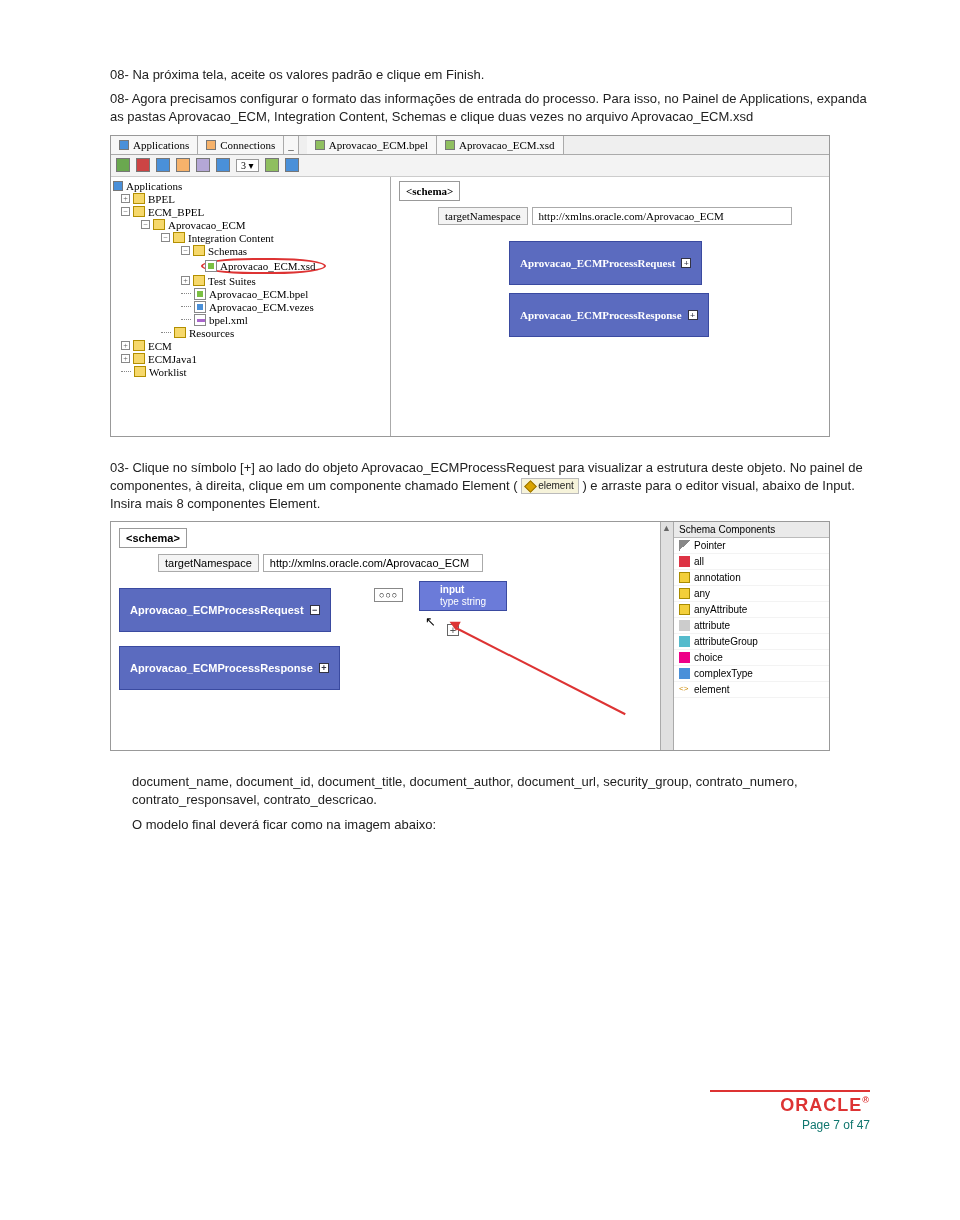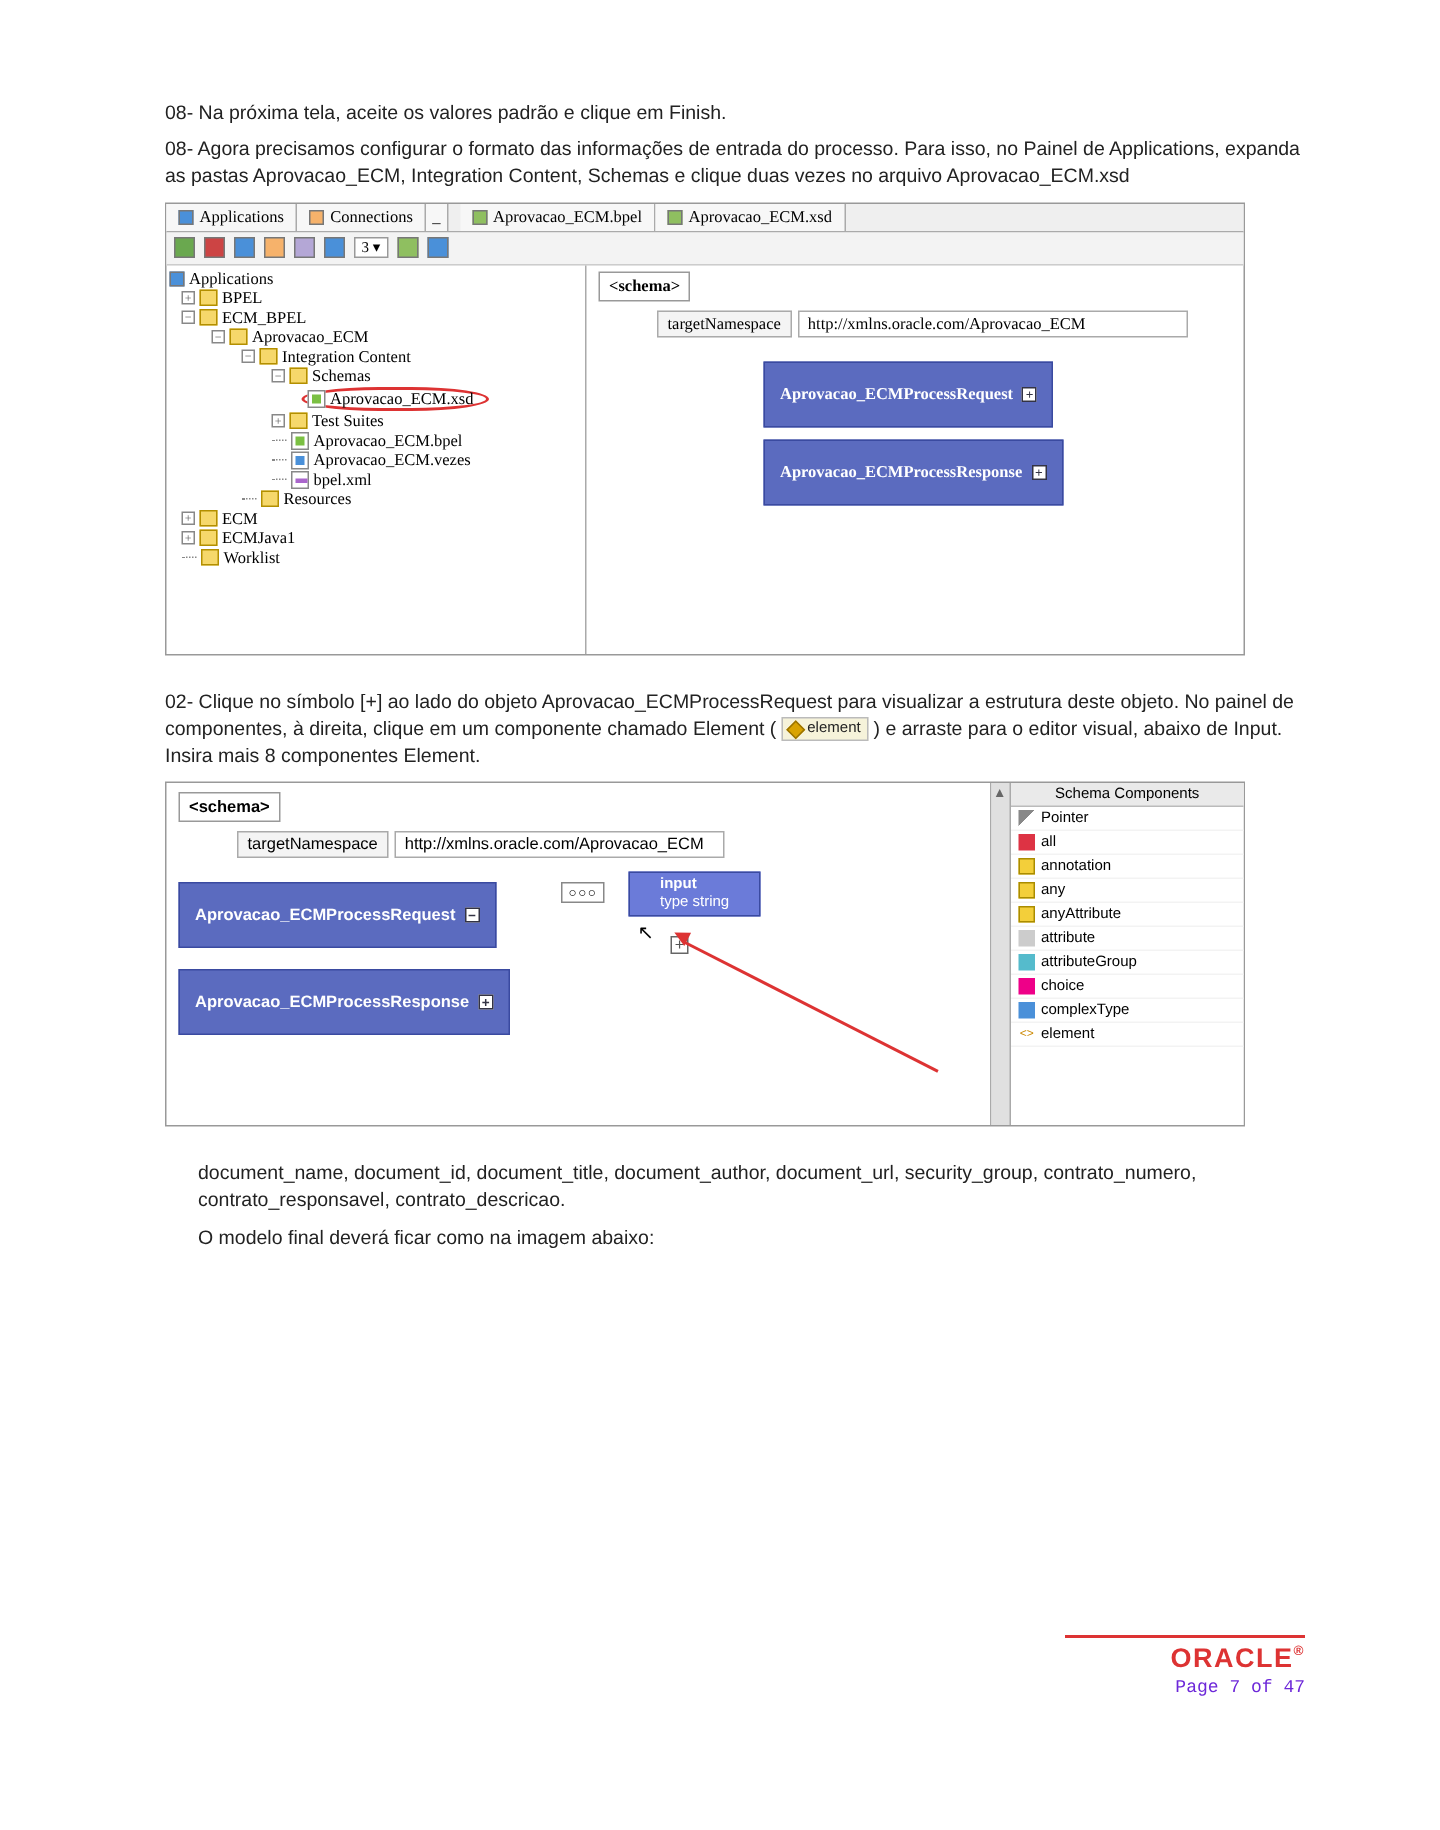--- a/index.html
+++ b/index.html
@@ -59,21 +59,21 @@
 
   
   .inline-chip { display:inline-flex; align-items:center; gap:3px; border:1px solid #bbb; background:#f6f3da; padding:0 4px; font-size:10px; vertical-align:middle; }
   .inline-chip .dot { width:9px; height:9px; background:#d9a300; border:1px solid #997300; transform:rotate(45deg);}
 
   
   .ide2 { width: 720px; height: 230px; display:flex; }
   .ide2 .canvas { flex:1; padding:6px 8px; position:relative; border-right:1px solid #aaa; }
   .ide2 .scroll { width:13px; background:#e0e0e0; border-right:1px solid #aaa; position:relative; }
   .ide2 .scroll::before { content:"▲"; position:absolute; top:1px; left:1px; font-size:9px; color:#666; }
-  .ide2 .sidepanel { width:155px; background:#fff;text-align:center; }
+  .ide2 .sidepanel { width:155px; background:#fff; }
   .sp-title { background:#eaeaea; border-bottom:1px solid #bbb; padding:2px 5px; font-size:10px; }
   .sp-row { padding:2px 5px; display:flex; align-items:center; gap:4px; font-size:10px; border-bottom:1px solid #f3f3f3; }
   .sp-ico { width:11px; height:11px; display:inline-block; }
   .sp-ico.pointer { background:linear-gradient(135deg,#888 50%, transparent 50%); }
   .sp-ico.red { background:#d34; }
   .sp-ico.ylw { background:#f3cf3a; border:1px solid #aa8c00; }
   .sp-ico.blue { background:#4a90d9; }
   .sp-ico.teal { background:#5bc; }
   .sp-ico.ele::after { content:"<>"; font-size:8px; color:#c80; display:block; }
   .sp-ico.txt { background:#ccc; }
@@ -87,21 +87,21 @@
   
   .footer {
     position: absolute;
     bottom: 28px;
     right: 90px;
     text-align: right;
   }
   .footer-line { width:160px; height:2px; background:#d33; margin-left:auto; margin-bottom:3px; }
   .oracle-logo { color:#d33; font-weight:bold; font-size:18px; letter-spacing:1px; font-family:Arial,sans-serif; }
   .oracle-logo sup { font-size:9px; vertical-align:top; }
-  .pagenum { font-size:12px; color:#6d28d9; margin-top:2px;font-family:Liberation Mono, monospace; }
+  .pagenum { font-size:12px; color:#0f766e; margin-top:2px; }
 </style>
 </head>
 <body>
 
 <div class="page">
 
   <p class="para">08- Na próxima tela, aceite os valores padrão e clique em Finish.</p>
   <p class="para">08- Agora precisamos configurar o formato das informações de entrada do processo. Para isso, no Painel de Applications, expanda as pastas Aprovacao_ECM, Integration Content, Schemas e clique duas vezes no arquivo Aprovacao_ECM.xsd</p>
 
   <div class="ide-shot ide1">
@@ -227,21 +227,21 @@
           <div class="node-box">
               <span>Aprovacao_ECMProcessResponse</span>
               <span class="plus-sq">+</span>
             </div>
         </div>
       </div>
     </div>
   </div>
 
   <p class="para">
-    <span>02- Clique no símbolo [+] ao lado do objeto Aprovacao_ECMProcessRequest para visualizar a estrutura deste objeto. No painel de componentes, à direita, clique em um componente chamado Element (</span>
+    <span>03- Clique no símbolo [+] ao lado do objeto Aprovacao_ECMProcessRequest para visualizar a estrutura deste objeto. No painel de componentes, à direita, clique em um componente chamado Element (</span>
     <span class="inline-chip">
         <span class="dot"></span>
         <span>element</span>
       </span>
     <span>) e arraste para o editor visual, abaixo de Input. Insira mais 8 componentes Element.</span>
   </p>
 
   <div class="ide-shot ide2">
     <div class="canvas">
       <div class="schema-box">&lt;schema&gt;</div>

